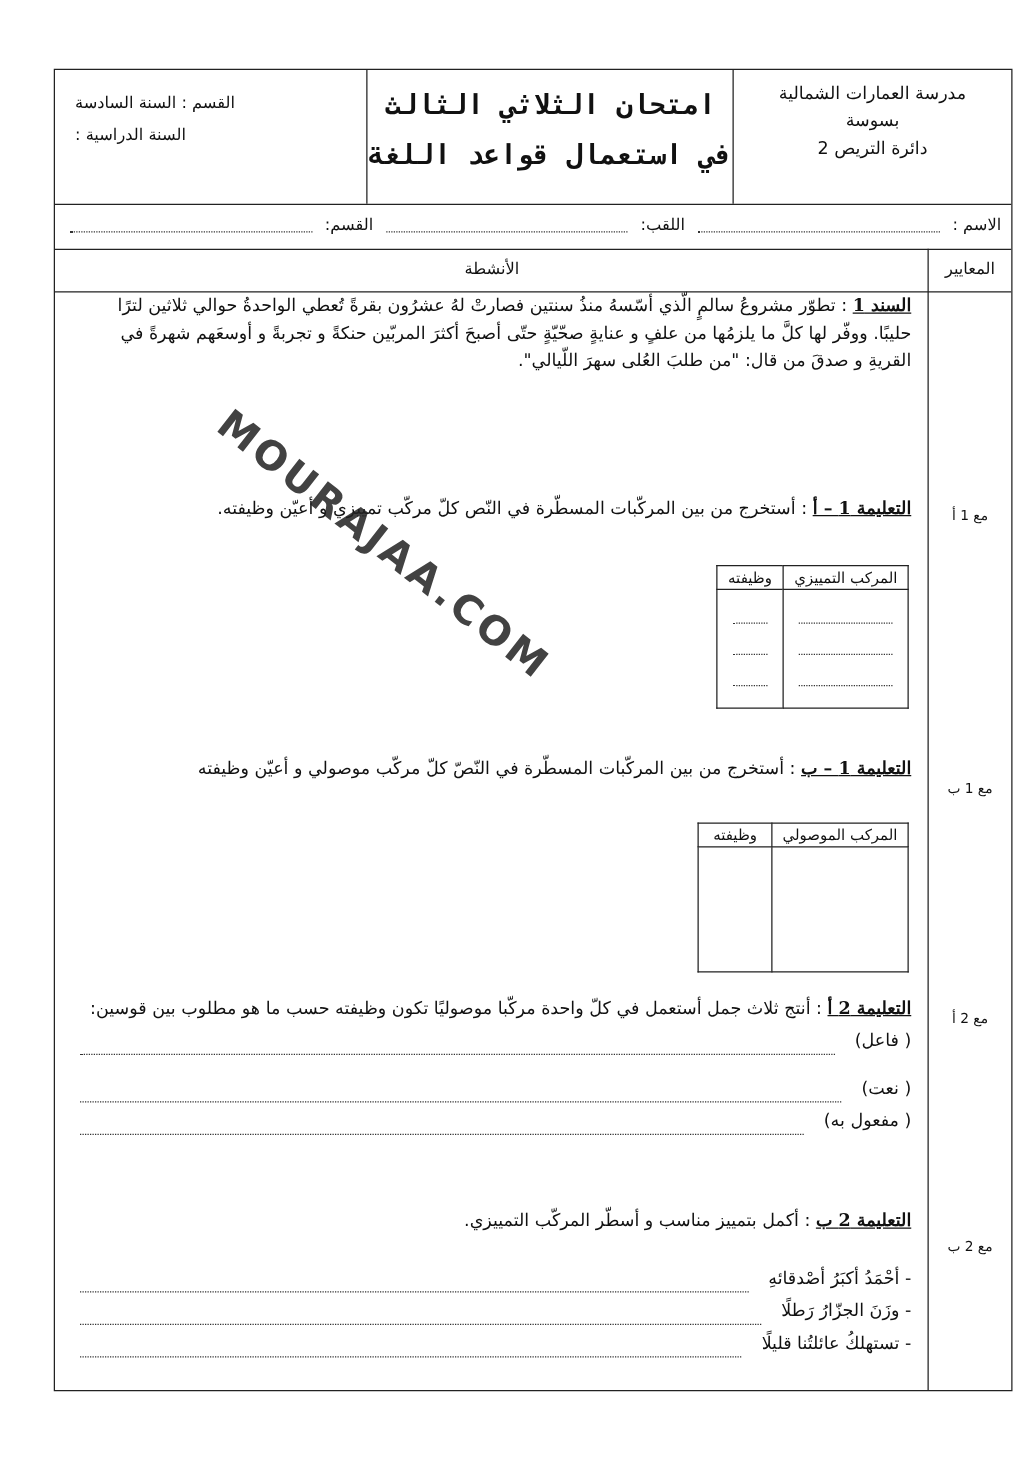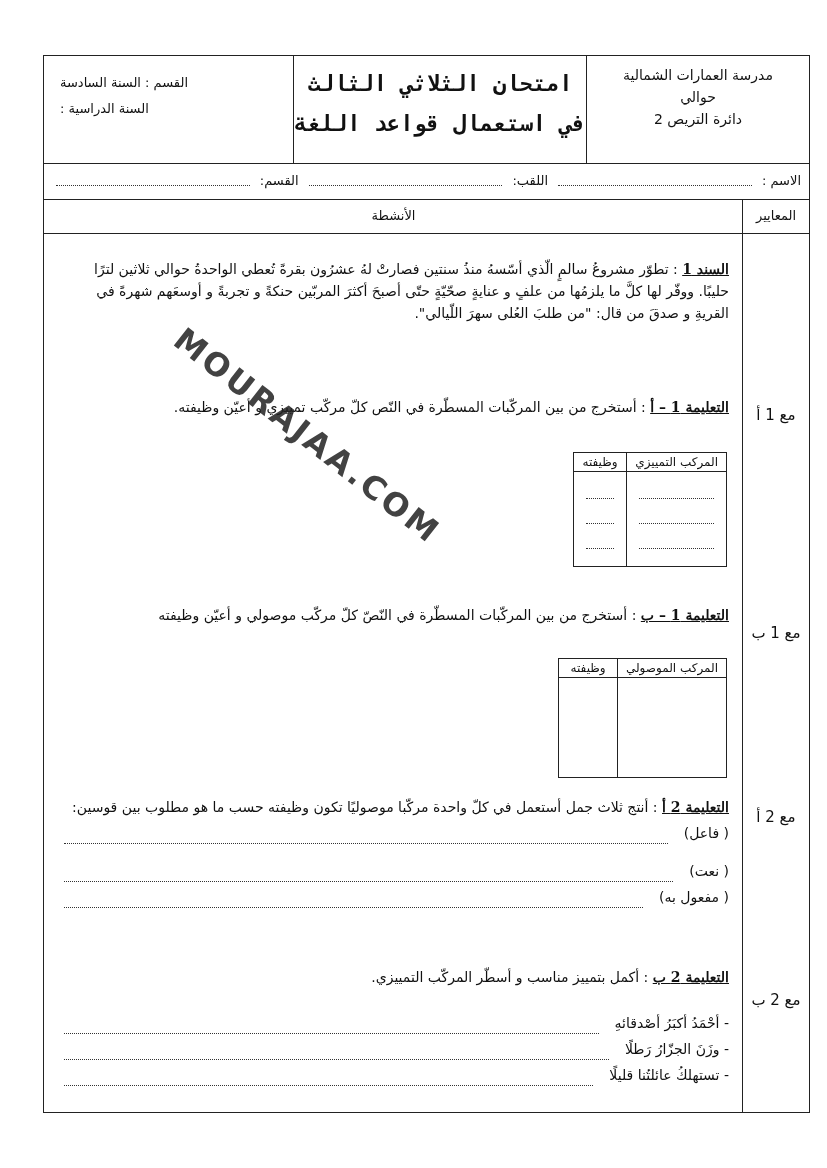--- a/index.html
+++ b/index.html
@@ -9,38 +9,38 @@
   .hcell{position:absolute;top:0;height:107px;box-sizing:border-box;}
   .h-right{right:0;width:223px;border-left:1.5px solid #222;padding:8px 10px;font-size:14px;line-height:22px;text-align:center;}
   .h-mid{right:223px;width:293px;border-left:1.5px solid #222;text-align:center;font-family:Liberation Mono, monospace;font-weight:bold;font-size:22px;line-height:40px;padding-top:10px;}
   .h-left{left:0;width:250px;padding:14px 16px;font-size:13px;line-height:26px;text-align:left;}
   .idrow{position:absolute;top:107px;left:0;right:0;height:36px;border-bottom:1.5px solid #222;font-size:13px;line-height:36px;padding:0 8px;display:flex;gap:6px;}
   .dots{flex:1;border-bottom:1px dotted #333;height:22px;margin:0 4px;}
   .crit-col{position:absolute;top:143px;right:0;width:66px;bottom:0;border-left:1.5px solid #222;}
   .colhdr{position:absolute;top:143px;left:0;right:0;height:34px;border-bottom:1.5px solid #222;font-size:13px;line-height:34px;}
   .colhdr .c1{position:absolute;right:0;width:66px;text-align:center;}
   .colhdr .c2{position:absolute;right:66px;left:0;text-align:center;}
-  .crit{position:absolute;right:0;width:66px;text-align:center;font-size:15px;}
+  .crit{position:absolute;right:0;width:66px;text-align:center;font-size:11px;}
   .content{position:absolute;right:80px;left:20px;font-size:14px;line-height:22px;text-align:right;}
   .lbl{font-weight:bold;font-family:"DejaVu Serif",serif;text-decoration:underline;}
   table.t{position:absolute;right:82px;left:30px;border-collapse:collapse;font-size:12px;direction:rtl;}
   table.t td,table.t th{border:1.5px solid #222;font-weight:normal;padding:2px 8px;vertical-align:top;}
   .dl{border-bottom:1px dotted #333;height:18px;margin:6px 4px;}
   .line{display:flex;align-items:flex-end;gap:16px;height:26px;}
   .line .dl2{flex:1;border-bottom:1px dotted #333;height:16px;}
   .wm{position:absolute;left:190px;top:320px;font-size:32px;font-weight:bold;color:#222;transform:rotate(38deg);transform-origin:left top;letter-spacing:3px;opacity:.85;direction:ltr;font-family:"DejaVu Sans",sans-serif;}
 </style>
 </head>
 <body>
 
 <div class="page">
   <div class="hdr">
     <div class="hcell h-right">
       <div>مدرسة العمارات الشمالية</div>
-      <div>حوالي</div>
+      <div>بسوسة</div>
       <div>دائرة التريص 2</div>
     </div>
     <div class="hcell h-mid">
       <div>امتحان الثلاثي الثالث</div>
       <div>في استعمال قواعد اللغة</div>
     </div>
     <div class="hcell h-left">
       <div>القسم : السنة السادسة</div>
       <div>السنة الدراسية :</div>
     </div>
@@ -54,21 +54,21 @@
     <span>القسم:</span>
     <span class="dots"></span>
   </div>
 
   <div class="colhdr">
     <span class="c1">المعايير</span>
     <span class="c2">الأنشطة</span>
   </div>
   <div class="crit-col"></div>
 
-  <div class="content" style="top:202px;">
+  <div class="content" style="top:178px;">
     <span class="lbl">السند 1</span>
     <span>: تطوّر مشروعُ سالمٍ الّذي أسّسهُ منذُ سنتين فصارتْ لهُ عشرُون بقرةً تُعطي الواحدةُ حوالي ثلاثين لترًا حليبًا. ووفّر لها كلَّ ما يلزمُها من علفٍ و عنايةٍ صحّيّةٍ حتّى أصبحَ أكثرَ المربّين حنكةً و تجربةً و أوسعَهم شهرةً في القريةِ و صدقَ من قال: "من طلبَ العُلى سهرَ اللّيالي".</span>
   </div>
 
   <div class="crit" style="top:350px;">مع 1 أ</div>
   <div class="content" style="top:340px;">
     <span class="lbl">التعليمة 1 – أ</span>
     <span>: أستخرج من بين المركّبات المسطّرة في النّص كلّ مركّب تمييزي و أعيّن وظيفته.</span>
   </div>
   <table class="t" style="top:396px;">

